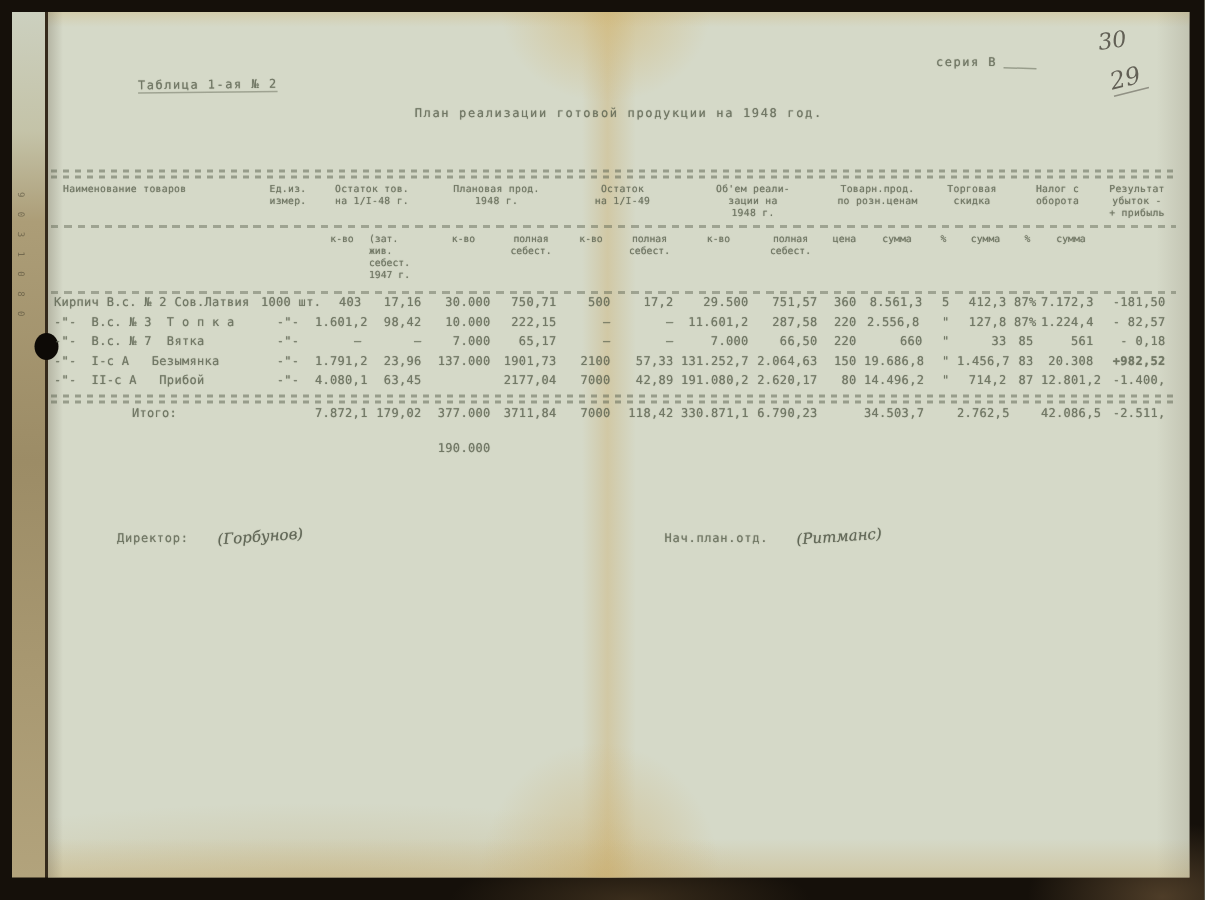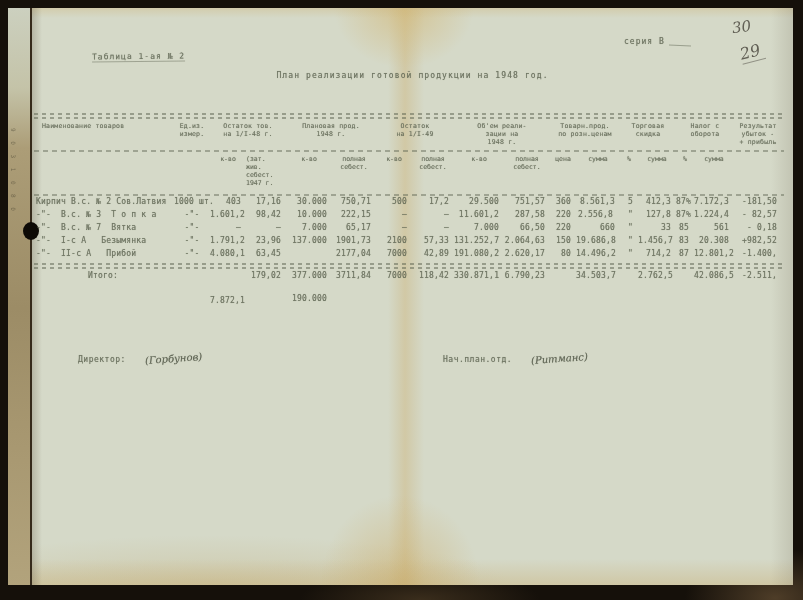--- a/index.html
+++ b/index.html
@@ -221,21 +221,21 @@
             <span class="c" style="width: 36px;">2100</span>
             <span class="c" style="width: 42px;">57,33</span>
             <span class="c" style="width: 50px;">131.252,7</span>
             <span class="c" style="width: 46px;">2.064,63</span>
             <span class="c" style="width: 26px;">150</span>
             <span class="c" style="width: 44px;">19.686,8</span>
             <span class="c" style="width: 18px;">"</span>
             <span class="c" style="width: 38px;">1.456,7</span>
             <span class="c" style="width: 18px;">83</span>
             <span class="c" style="width: 40px;">20.308</span>
-            <span class="c" style="width: 48px;">+982,52</span>
+            <span class="c" style="width: 48px; font-weight: bold;">+982,52</span>
           </div>
           <div class="trow">
             <span class="c name" style="width: 140px;">-"-  II-с А   Прибой</span>
             <span class="c unit" style="width: 36px;">-"-</span>
             <span class="c" style="width: 36px;">4.080,1</span>
             <span class="c" style="width: 40px;">63,45</span>
             <span class="c" style="width: 46px; margin-top: 45px;">190.000</span>
             <span class="c" style="width: 44px;">2177,04</span>
             <span class="c" style="width: 36px;">7000</span>
             <span class="c" style="width: 42px;">42,89</span>
@@ -248,21 +248,21 @@
             <span class="c" style="width: 18px;">87</span>
             <span class="c" style="width: 40px;">12.801,2</span>
             <span class="c" style="width: 48px;">-1.400,</span>
           </div>
         </div>
       <div class="rule double"></div>
       <div id="totals">
           <div class="trow totals">
             <span class="c name" style="width: 140px; text-align: center;">Итого:</span>
             <span class="c unit" style="width: 36px;"></span>
-            <span class="c" style="width: 36px; margin-top: 25px;">7.872,1</span>
+            <span class="c" style="width: 36px;">7.872,1</span>
             <span class="c" style="width: 40px;">179,02</span>
             <span class="c" style="width: 46px;">377.000</span>
             <span class="c" style="width: 44px;">3711,84</span>
             <span class="c" style="width: 36px;">7000</span>
             <span class="c" style="width: 42px;">118,42</span>
             <span class="c" style="width: 50px;">330.871,1</span>
             <span class="c" style="width: 46px;">6.790,23</span>
             <span class="c" style="width: 26px;"></span>
             <span class="c" style="width: 44px;">34.503,7</span>
             <span class="c" style="width: 18px;"></span>

